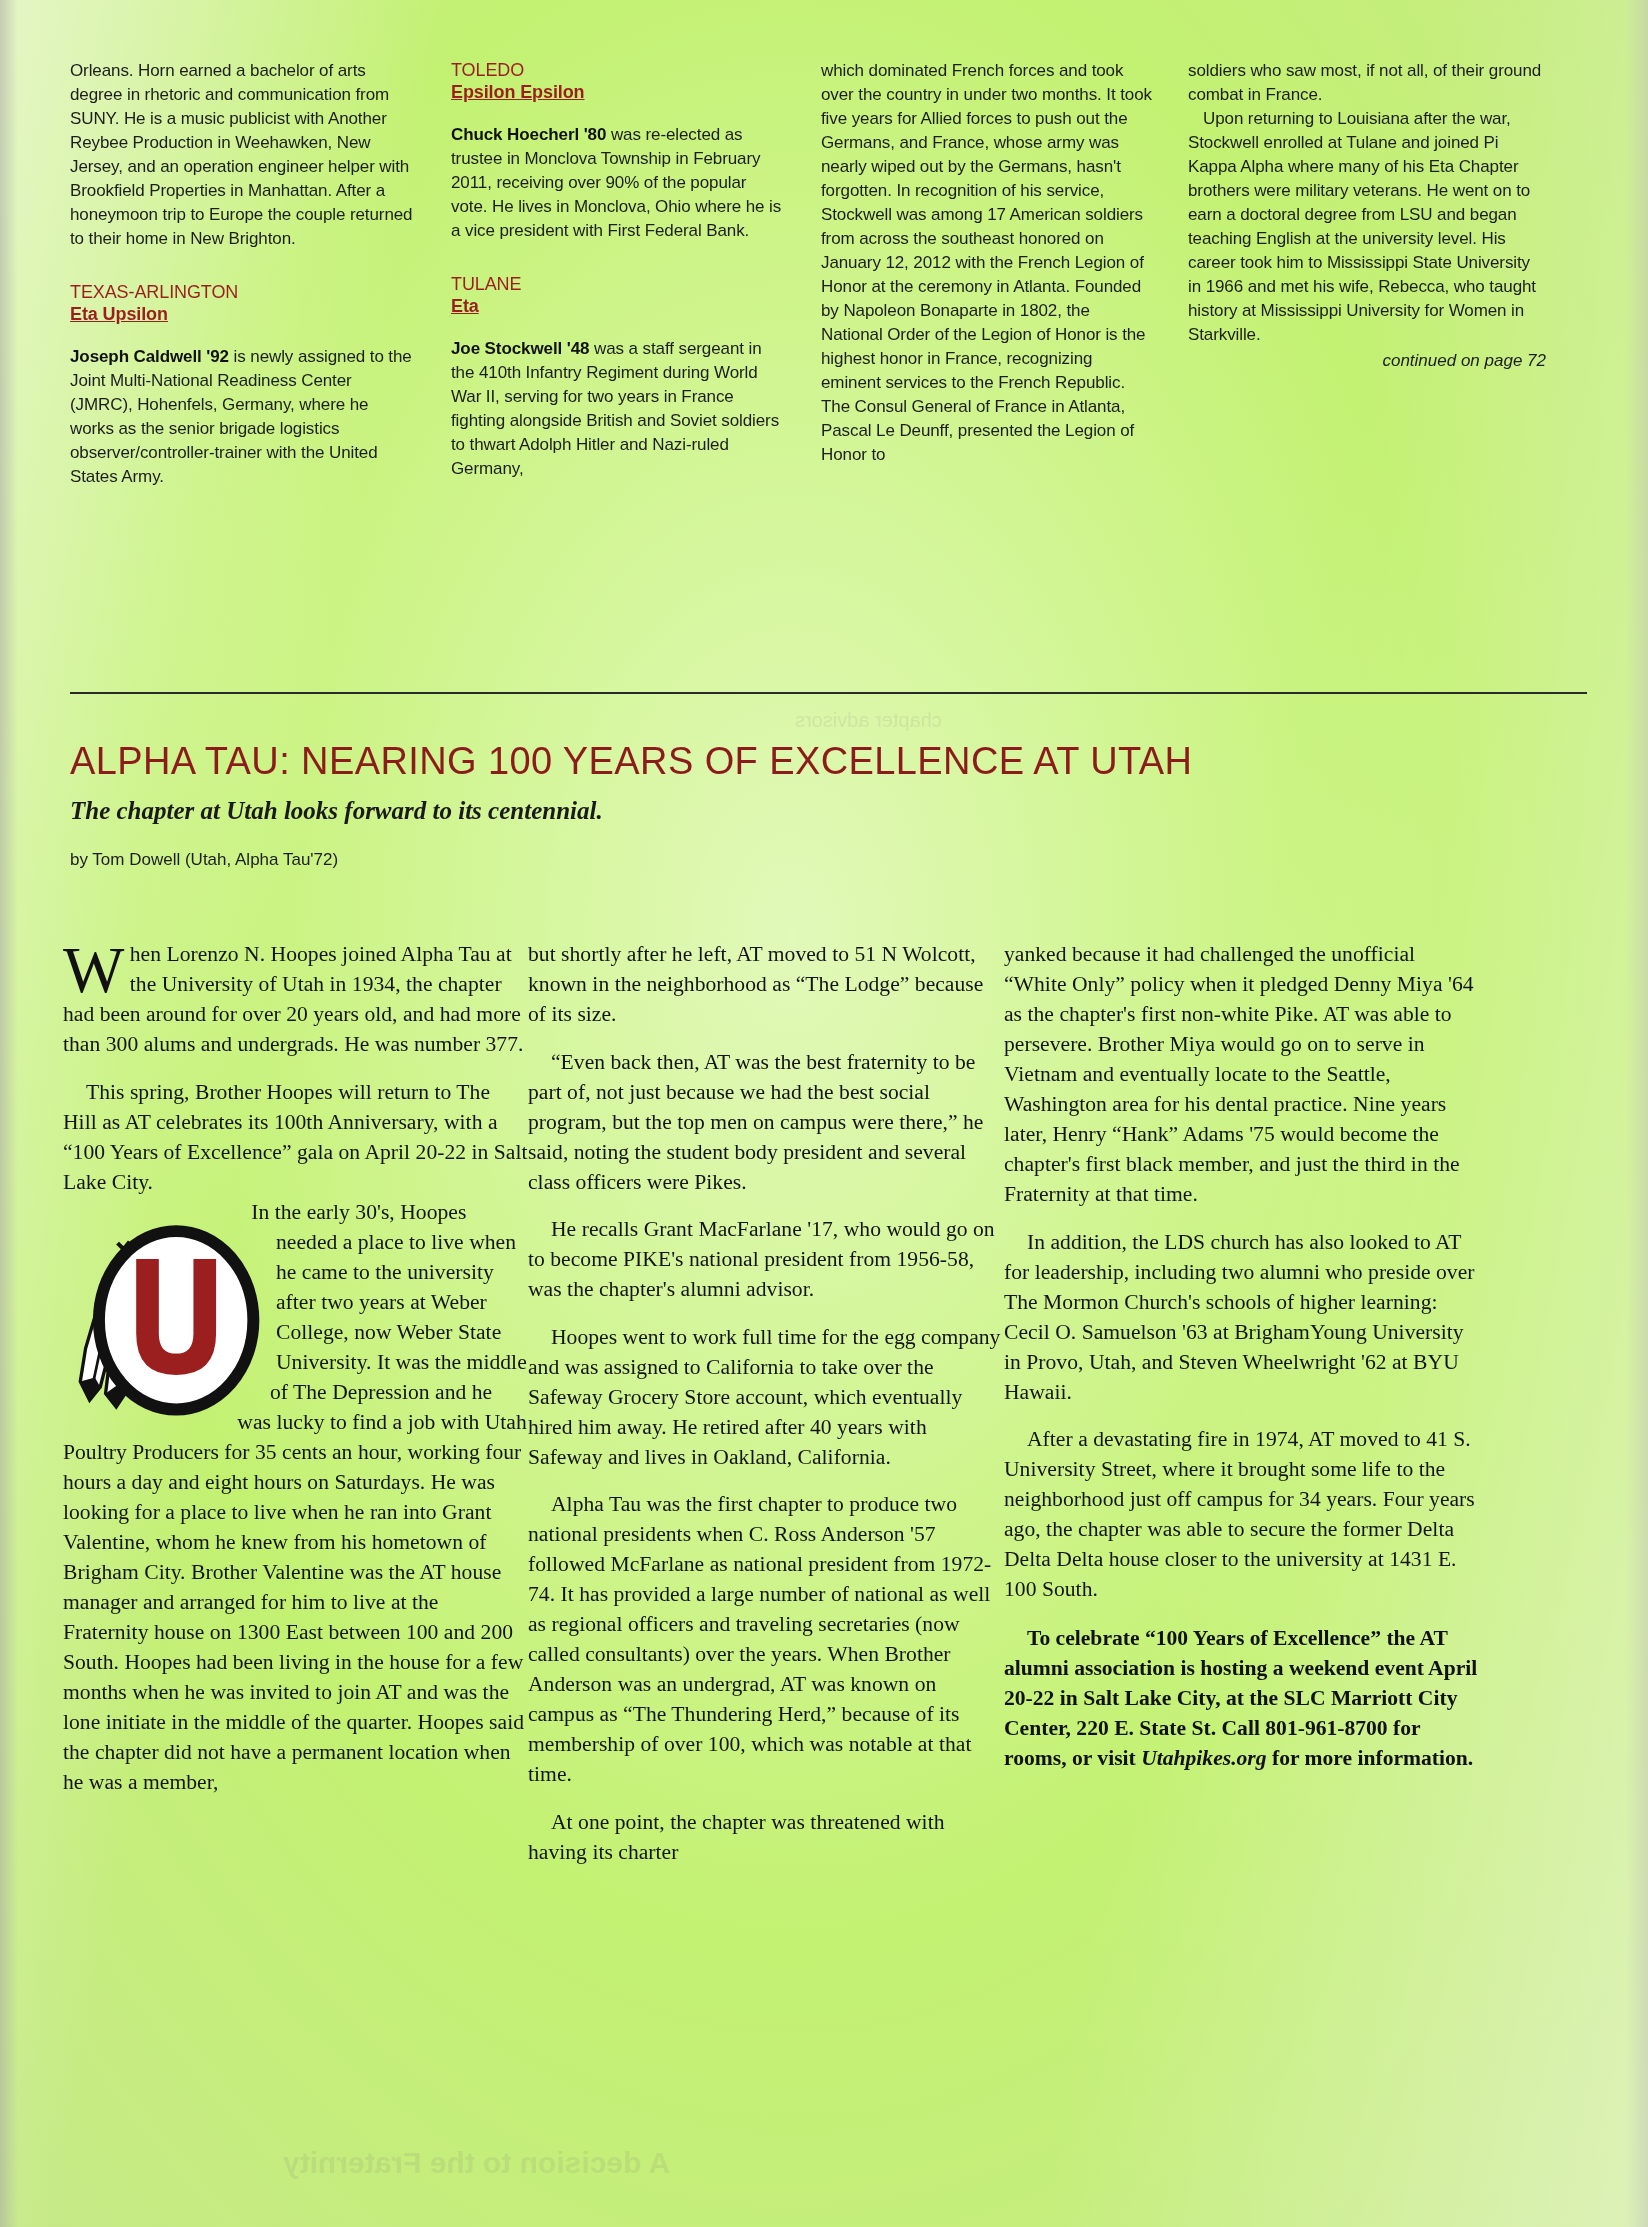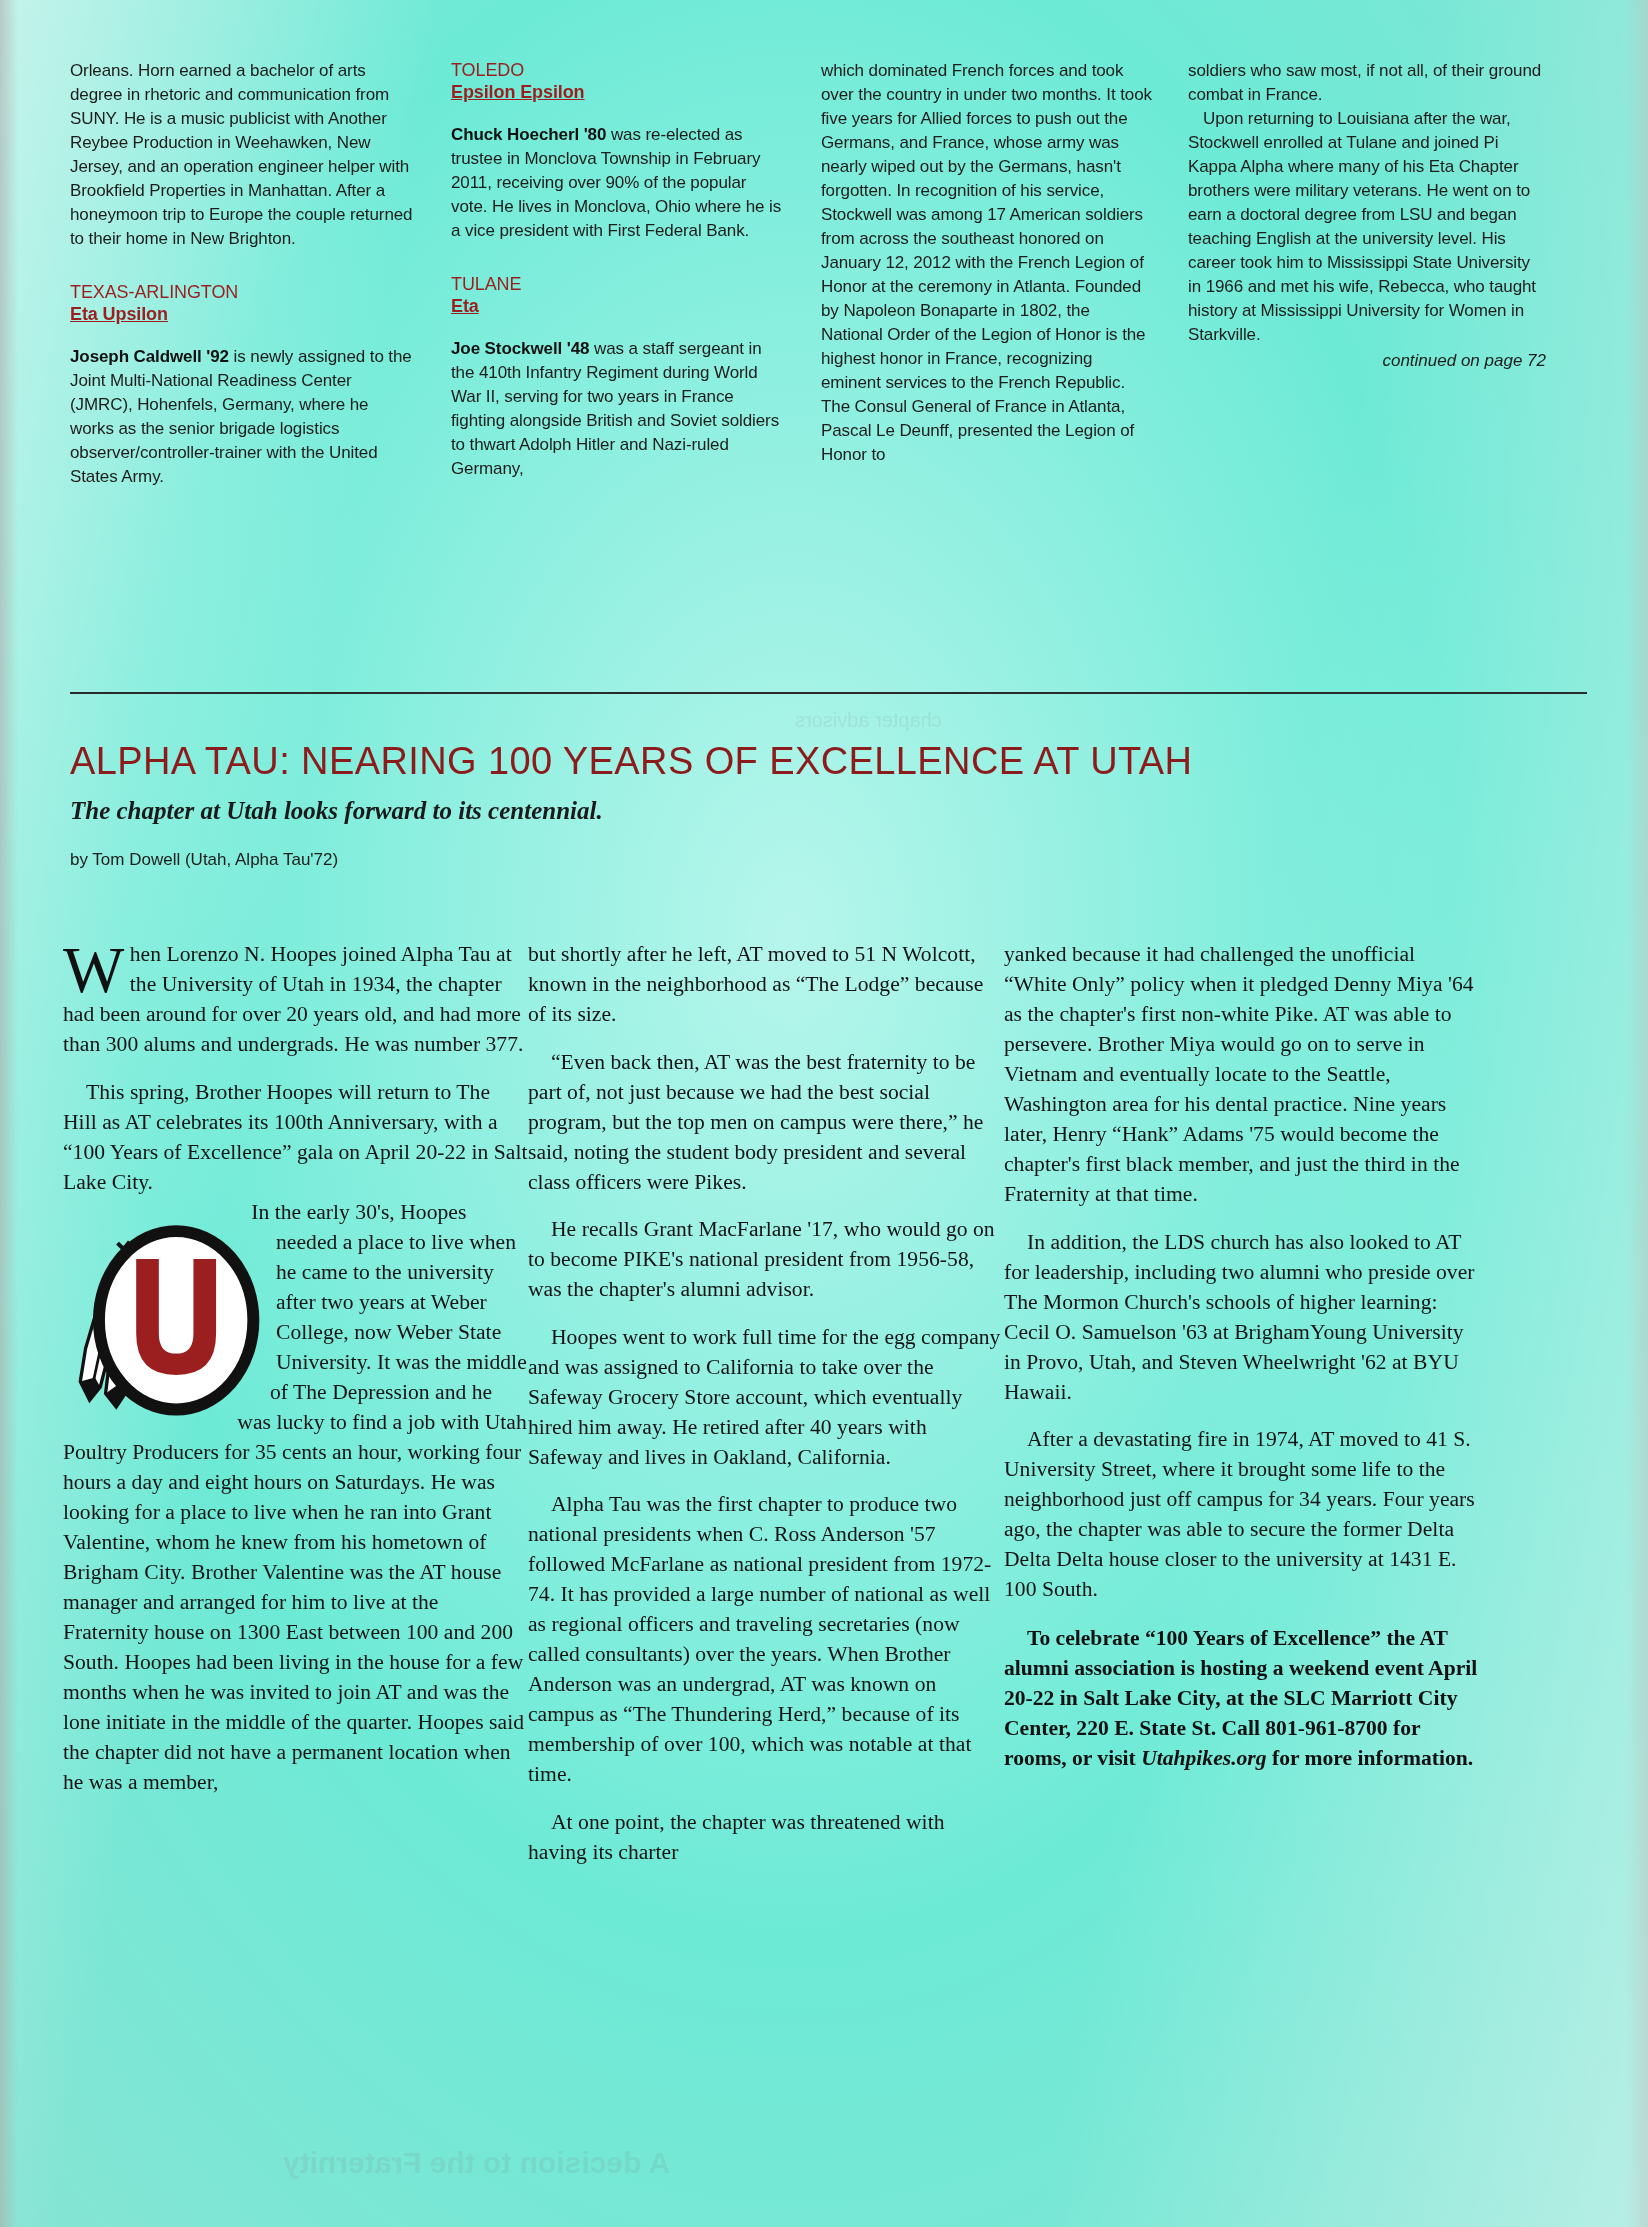--- a/index.html
+++ b/index.html
@@ -5,21 +5,21 @@
 <style>
   html, body {
     margin: 0;
     padding: 0;
     background: #6b6b6b;
   }
   .page {
     position: relative;
     width: 1649px;
     height: 2227px;
-    background: #5eead4;
+    background: #bef264;
     box-sizing: border-box;
     overflow: hidden;
     font-family: "Liberation Sans", sans-serif;
     color: #1a1a1a;
   }
   
   .paper-grain {
     position: absolute;
     inset: 0;
     pointer-events: none;

